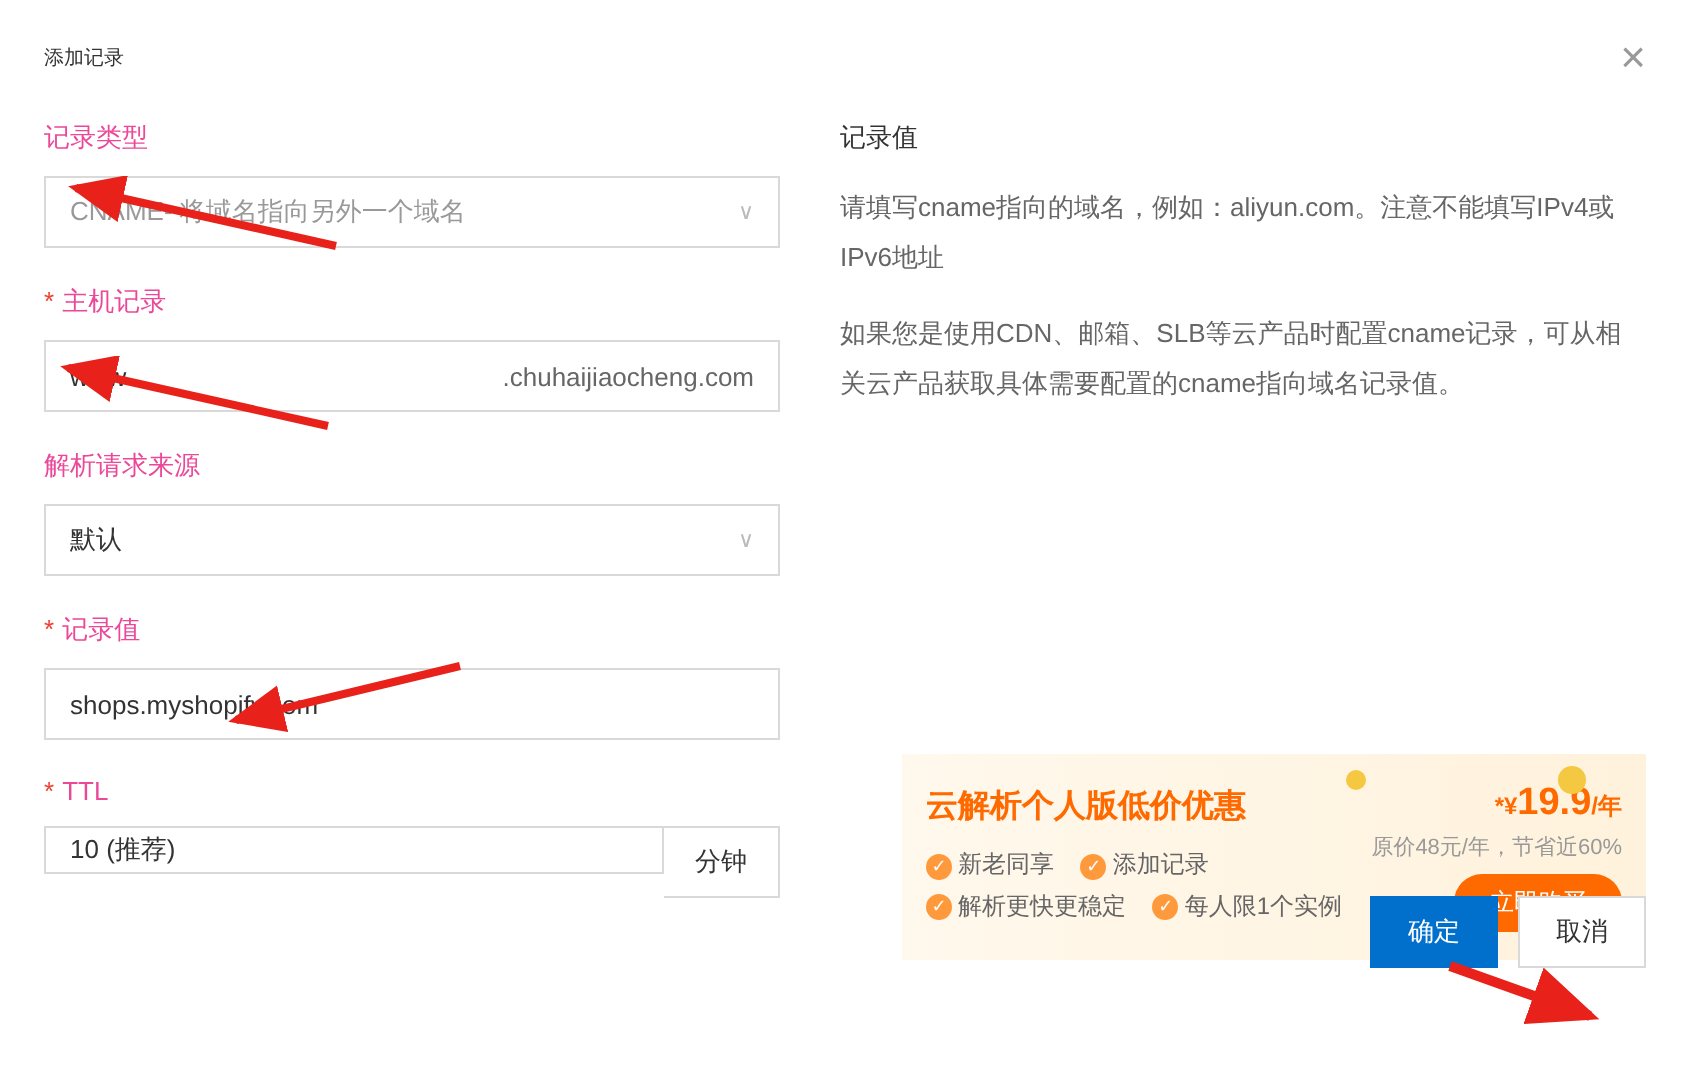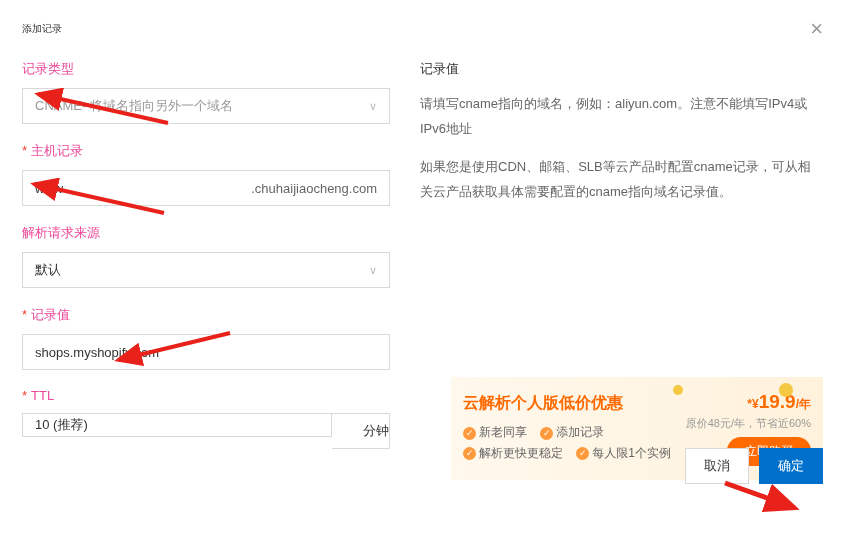--- a/index.html
+++ b/index.html
@@ -113,21 +113,21 @@
       align-items: center;
       color: #333;
     }
     .ttl-unit {
       width: 58px;
       height: 36px;
       border: 1px solid #d9d9d9;
       border-left: none;
       display: flex;
       align-items: center;
-      justify-content: flex-end;
+      justify-content: center;
       position: relative;
       color: #333;
     }
     .right-title {
       font-size: 13px;
       color: #333;
       margin-bottom: 14px;
     }
     .right-desc {
       font-size: 13px;
@@ -312,22 +312,22 @@
             <span class="promo-price-small">*¥</span><span>19.9</span><span class="promo-price-small">/年</span>
           </div>
           <div class="promo-sub">原价48元/年，节省近60%</div>
           <button class="promo-btn">立即购买</button>
         </div>
       </div>
     </div>
   </div>
 
   <div class="footer">
+    <button class="btn btn-primary">确定</button>
     <button class="btn">取消</button>
-    <button class="btn btn-primary">确定</button>
   </div>
 </div>
 
 <svg class="arrow-annot" style="left:28px; top:88px;" width="150" height="40">
   <defs>
       <marker id="ah1" markerWidth="8" markerHeight="8" refX="6" refY="3" orient="auto">
         <polygon points="0,0 7,3 0,6" fill="#e8221a"></polygon>
       </marker>
     </defs>
   <line x1="140" y1="35" x2="10" y2="6" stroke="#e8221a" stroke-width="4" marker-end="url(#ah1)"></line>

